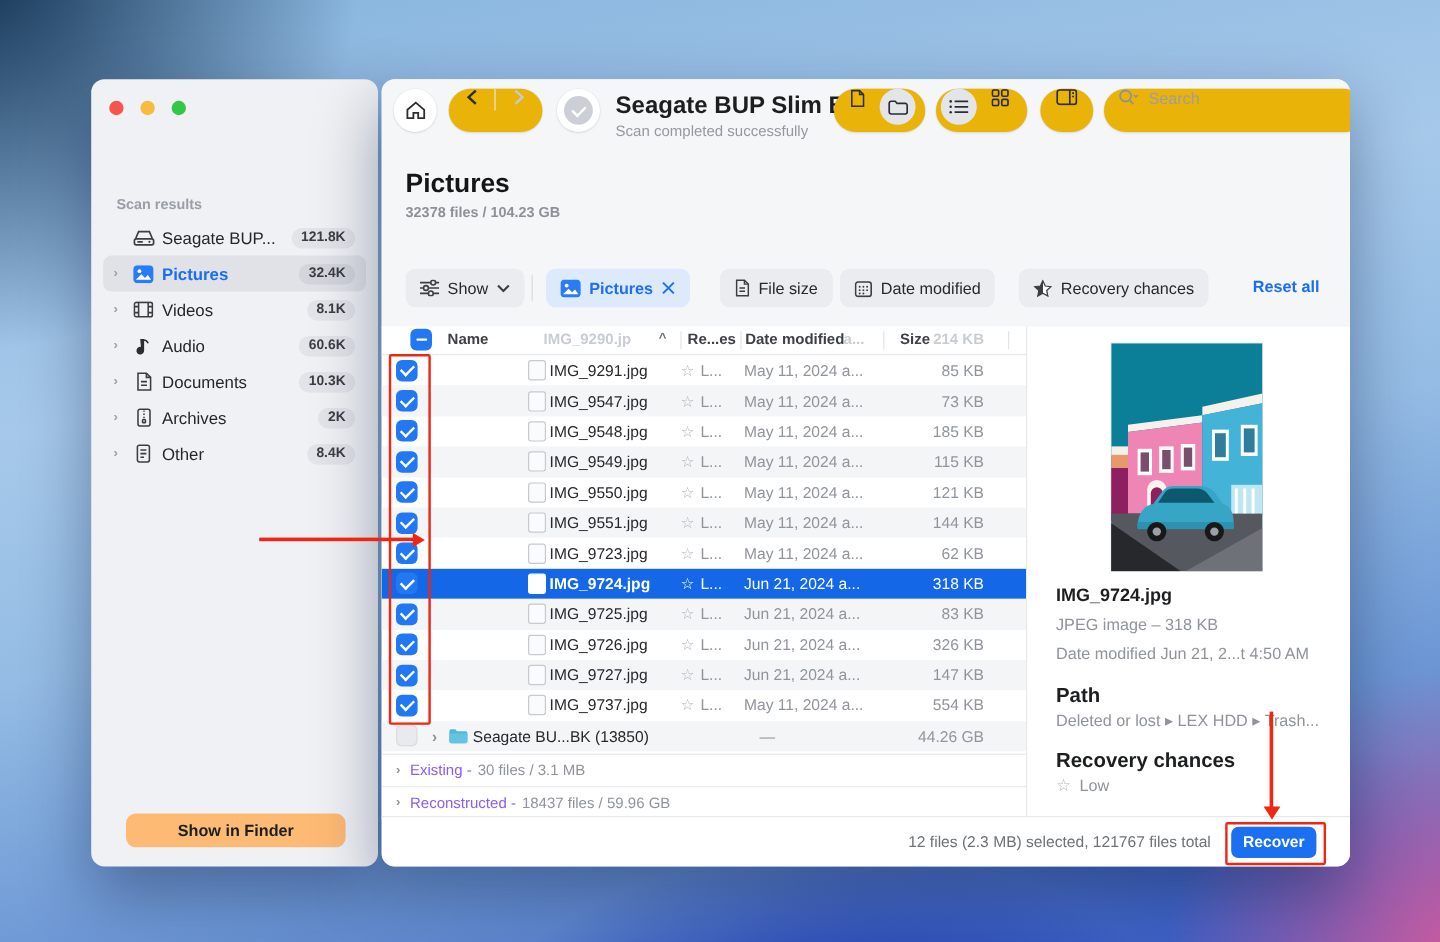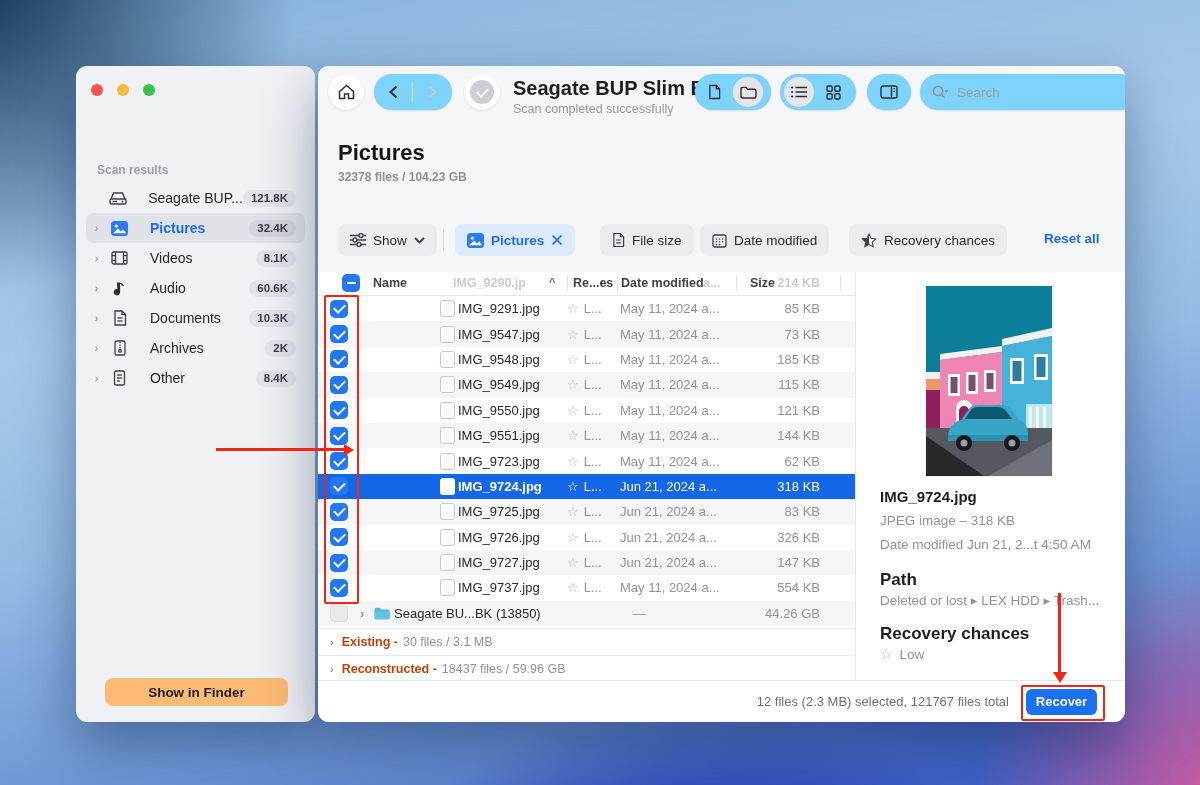--- a/index.html
+++ b/index.html
@@ -26,31 +26,31 @@
   
   .scanlbl{left:21px;top:97px;font-size:12px;font-weight:700;color:#9a9ea6}
   .dashrow{left:10px;top:51px;width:219px;height:28px;display:flex;align-items:center;border-radius:7px;
            font-size:14px;color:#1f2125;font-weight:500}
   .dashrow .nic{width:26px;margin-left:23px;display:flex;justify-content:center}
   .nav{left:10px;top:117px;width:219px}
   .nrow{display:flex;align-items:center;height:30px;border-radius:7px;padding-right:9px;
         font-size:14px;color:#24262a;font-weight:500}
   .nrow .chv{width:21px;text-align:center;color:#9a9ea6;font-size:11px;font-weight:700}
   .nrow .nic{width:25px;display:flex;justify-content:center}
-  .nrow .nlb{margin-left:18px;white-space:nowrap}
+  .nrow .nlb{margin-left:3px;white-space:nowrap}
   .nrow .bdg{margin-left:auto;background:#e2e4e9;border-radius:9px;font-size:11.5px;font-weight:600;
              color:#3c3e43;padding:2.5px 8px}
   .nrow.sel{background:#e0e2e7;color:#1b6ef3;font-weight:600}
   .nrow.sel .bdg{background:#d2d5db;color:#3c3e43}
   .finderbtn{left:29px;top:612px;width:183px;height:28px;background:#fdba74;border:none;border-radius:8px;
              font-family:inherit;font-size:13.5px;font-weight:600;color:#1d1e20;cursor:pointer}
   
   .circbtn{top:8px;width:36px;height:36px;border-radius:50%;background:#fff;display:flex;align-items:center;
            justify-content:center;box-shadow:0 0 0 .5px rgba(0,0,0,.05),0 1px 2px rgba(0,0,0,.09)}
-  .pill{top:8px;height:36px;border-radius:18px;background:#7dd3fc;display:flex;align-items:center;
+  .pill{top:8px;height:36px;border-radius:18px;background:#eab308;display:flex;align-items:flex-start;
         box-shadow:0 0 0 .5px rgba(0,0,0,.05),0 1px 2px rgba(0,0,0,.09)}
   .icwrap{width:38px;display:flex;justify-content:center;align-items:center}
   .iccirc{width:30px;height:30px;border-radius:50%;background:#e4e5e9;display:flex;align-items:center;justify-content:center}
   .ttl{font-size:20px;font-weight:700;color:#1d1e20;white-space:nowrap}
   .sub{font-size:12.5px;color:#94989f;margin-top:2px;white-space:nowrap}
   .search{left:602px;width:194px;padding:0 12px;gap:6px}
   .search input{border:none;outline:none;background:transparent;font-family:inherit;font-size:13.5px;
                 color:#3c3e43;width:130px}
   .search input::placeholder{color:#9a9ea6}
   
@@ -87,21 +87,21 @@
   .cb{width:18px;height:18px;border-radius:5px;background:#2277f2;display:flex;align-items:center;
       justify-content:center;margin-left:12px}
   .cb.off{background:#e9eaed;box-shadow:inset 0 0 0 1px #d9dbe0}
   .tick{width:9px;height:5px;border-left:2px solid #fff;border-bottom:2px solid #fff;
         transform:rotate(-45deg);margin-bottom:2px}
   .minus{width:9px;height:2.5px;background:#fff;border-radius:1px}
   .chevg{color:#8d9198;font-size:13px;font-weight:700}
   .sect{display:flex;align-items:center;height:25.8px;border-top:1px solid #e9eaee;padding-left:12px;
         gap:8px;font-size:12.5px;background:#fff}
   .sect.last{border-bottom:1px solid #e9eaee}
-  .sect b{color:#c2410c;font-weight:700}
+  .sect b{color:#8b5cf6;font-weight:400}
   .sect u{color:#8f939a;text-decoration:none;margin-left:-3px}
   .sect .chevg{font-size:11px;color:#8d9198}
   
   .preview{left:537px;top:206px;width:270px;height:408px;background:#fff;border-left:1px solid #e7e8ec}
   .photo{position:absolute;left:70px;top:14px;width:126px;height:190px;box-shadow:0 0 0 .5px rgba(0,0,0,.12)}
   .pv-name{position:absolute;left:24px;top:216px;font-size:15px;font-weight:700;color:#1d1e20}
   .pv-line{position:absolute;left:24px;font-size:13.5px;color:#8f939a;white-space:nowrap}
   .pv-h{position:absolute;left:24px;font-size:17px;font-weight:700;color:#1d1e20}
   
   .footer{left:0;top:614px;width:807px;height:42px;border-top:1px solid #e7e8ec;background:#fff;

